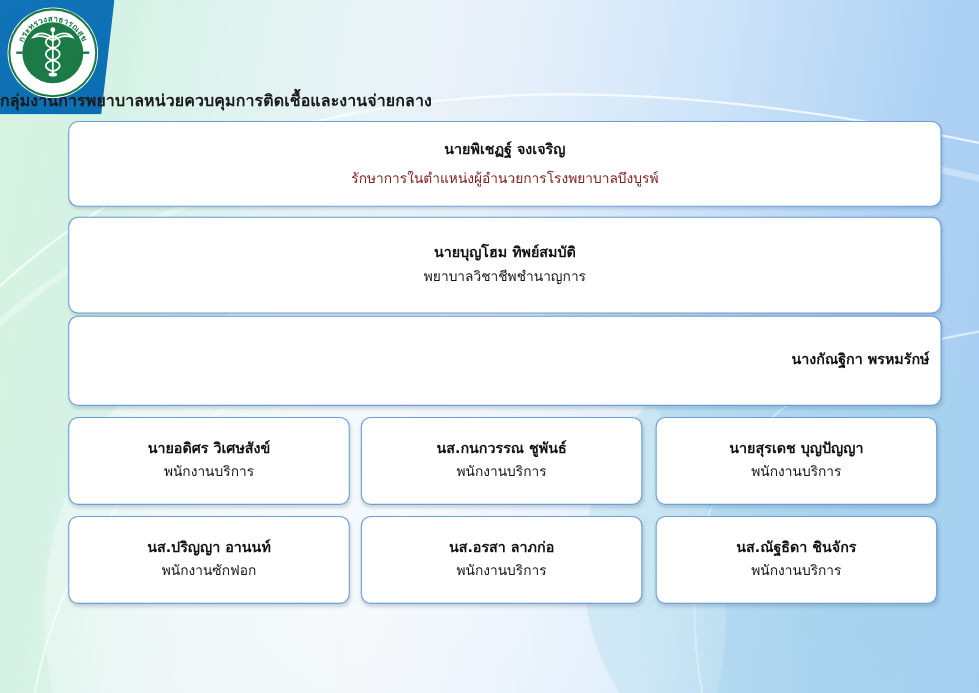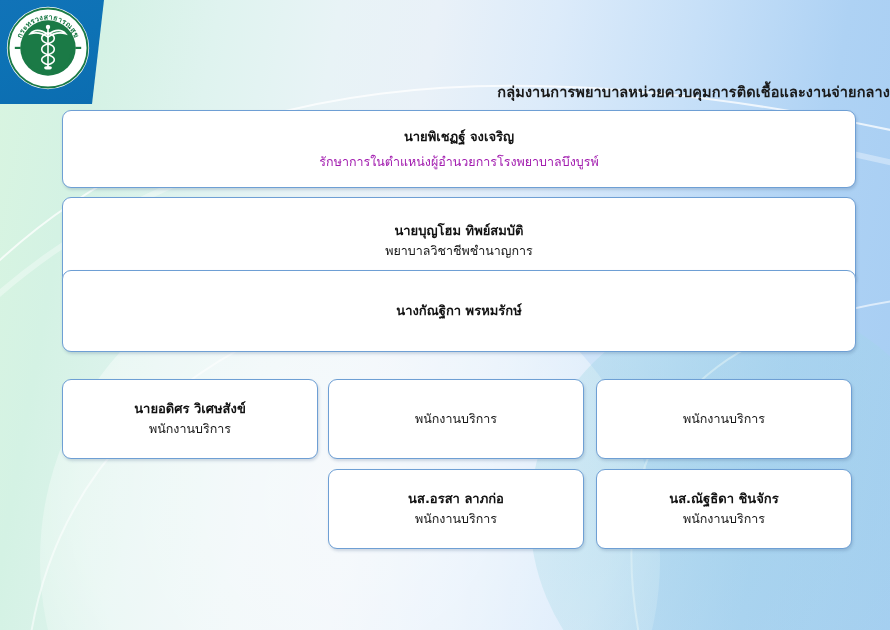--- a/index.html
+++ b/index.html
@@ -83,21 +83,21 @@
     height: 84px;
     z-index: 6;
   }
 
   
   .chart-title {
     position: absolute;
     left: 0;
     right: 0;
     top: 82px;
-    text-align: right;
+    text-align: left;
     font-size: 14.5px;
     font-weight: 700;
     color: #1a1a1a;
     letter-spacing: 0.1px;
     z-index: 5;
     line-height: 1.4;
   }
 
   
   .nodes {
@@ -134,31 +134,31 @@
   .node .ps {
     font-size: 12.5px;
     font-weight: 400;
     color: #161616;
     line-height: 1.55;
     white-space: nowrap;
   }
   .node .ps2 {
     font-size: 12.5px;
     font-weight: 400;
-    color: #a21caf;
+    color: #7f1d1d;
     line-height: 1.55;
     margin-top: 5px;
     white-space: nowrap;
   }
 
   
   .node.wide { left: 62px; width: 794px; }
   .n1 { top: 110px;  height: 78px; }
   .n2 { top: 197px;  height: 88px; }
-  .n3 { top: 270px;  height: 82px; }
+  .n3 { top: 287px;  height: 82px; align-items: flex-end; }
 
   
   .node.col { width: 256px; height: 80px; }
   .c1 { left: 62px; text-align: right; }
   .c2 { left: 328px; }
   .c3 { left: 596px; }
   .r1 { top: 379px; }
   .r2 { top: 469px; }
 </style>
 </head>
@@ -225,26 +225,32 @@
 
     <div class="node wide n3">
       <div class="nm">นางกัณฐิกา พรหมรักษ์</div>
     </div>
 
     <div class="node col c1 r1">
       <div class="nm">นายอดิศร  วิเศษสังข์</div>
       <div class="ps">พนักงานบริการ</div>
     </div>
     <div class="node col c2 r1">
+      <div class="nm">นส.กนกวรรณ  ชูพันธ์</div>
       <div class="ps">พนักงานบริการ</div>
     </div>
     <div class="node col c3 r1">
-      <div class="ps">พนักงานบริการ</div>
-    </div>
-
+      <div class="nm">นายสุรเดช  บุญปัญญา</div>
+      <div class="ps">พนักงานบริการ</div>
+    </div>
+
+    <div class="node col c1 r2">
+      <div class="nm">นส.ปริญญา อานนท์</div>
+      <div class="ps">พนักงานซักฟอก</div>
+    </div>
     <div class="node col c2 r2">
       <div class="nm">นส.อรสา ลาภก่อ</div>
       <div class="ps">พนักงานบริการ</div>
     </div>
     <div class="node col c3 r2">
       <div class="nm">นส.ณัฐธิดา ชินจักร</div>
       <div class="ps">พนักงานบริการ</div>
     </div>
 
   </div>

